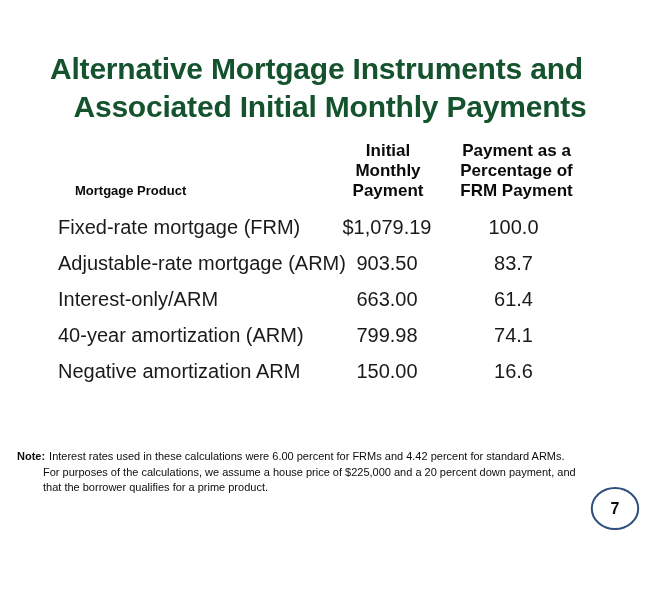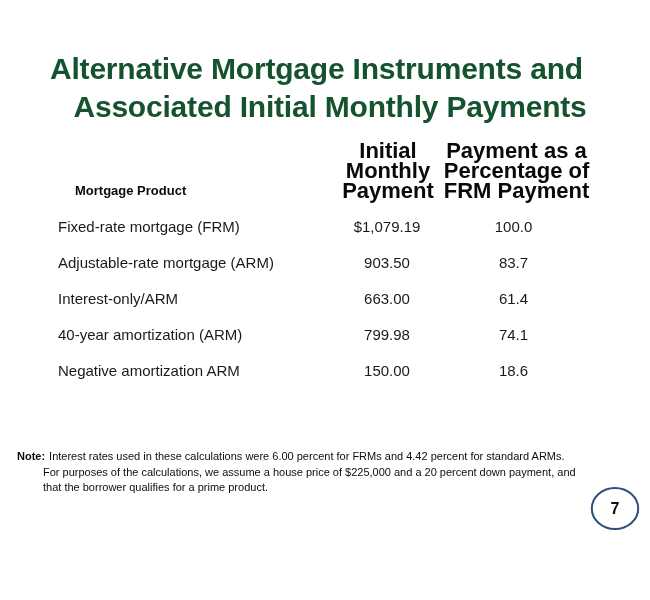--- a/index.html
+++ b/index.html
@@ -47,39 +47,39 @@
     width: 100%;
     table-layout: fixed;
   }
   table.data col.c1 { width: 286px; }
   table.data col.c2 { width: 104px; }
   table.data col.c3 { width: 155px; }
 
   thead th {
     vertical-align: bottom;
     padding: 0 0 8px 0;
-    font-size: 22px;
+    font-size: 17px;
     font-weight: bold;
     line-height: 20px;
     color: #0a0a0a;
   }
   th.h-product {
     text-align: left;
     padding-left: 23px;
     font-size: 13px;
   }
   th.h-num {
     text-align: center;
   }
   th.h-num .hl { display: block; white-space: nowrap; }
   th.h-col2 { padding-right: 4px; }
   th.h-col3 { padding-right: 6px; }
 
   tbody td {
-    font-size: 15px;
+    font-size: 20px;
     font-weight: normal;
     line-height: 18px;
     color: #1a1a1a;
     padding: 9px 0 9px 0;
     height: 18px;
   }
   td.label {
     text-align: left;
     padding-left: 6px;
     white-space: nowrap;
@@ -186,21 +186,21 @@
           <td class="num num-3">61.4</td>
         </tr>
         <tr>
           <td class="label">40-year amortization (ARM)</td>
           <td class="num num-2">799.98</td>
           <td class="num num-3">74.1</td>
         </tr>
         <tr>
           <td class="label">Negative amortization ARM</td>
           <td class="num num-2">150.00</td>
-          <td class="num num-3">18.6</td>
+          <td class="num num-3">16.6</td>
         </tr>
       </tbody>
     </table>
   </div>
 
   <div class="notes">
     <p class="note-para">
       <span class="lead">Note:</span><span class="lead-gap"></span><span>Interest rates used in these calculations were 6.00 percent for FRMs and 4.42 percent for standard ARMs.  For purposes of the calculations, we assume a house price of $225,000 and a 20 percent down payment, and that the borrower qualifies for a prime product.</span>
     </p>
   </div>

